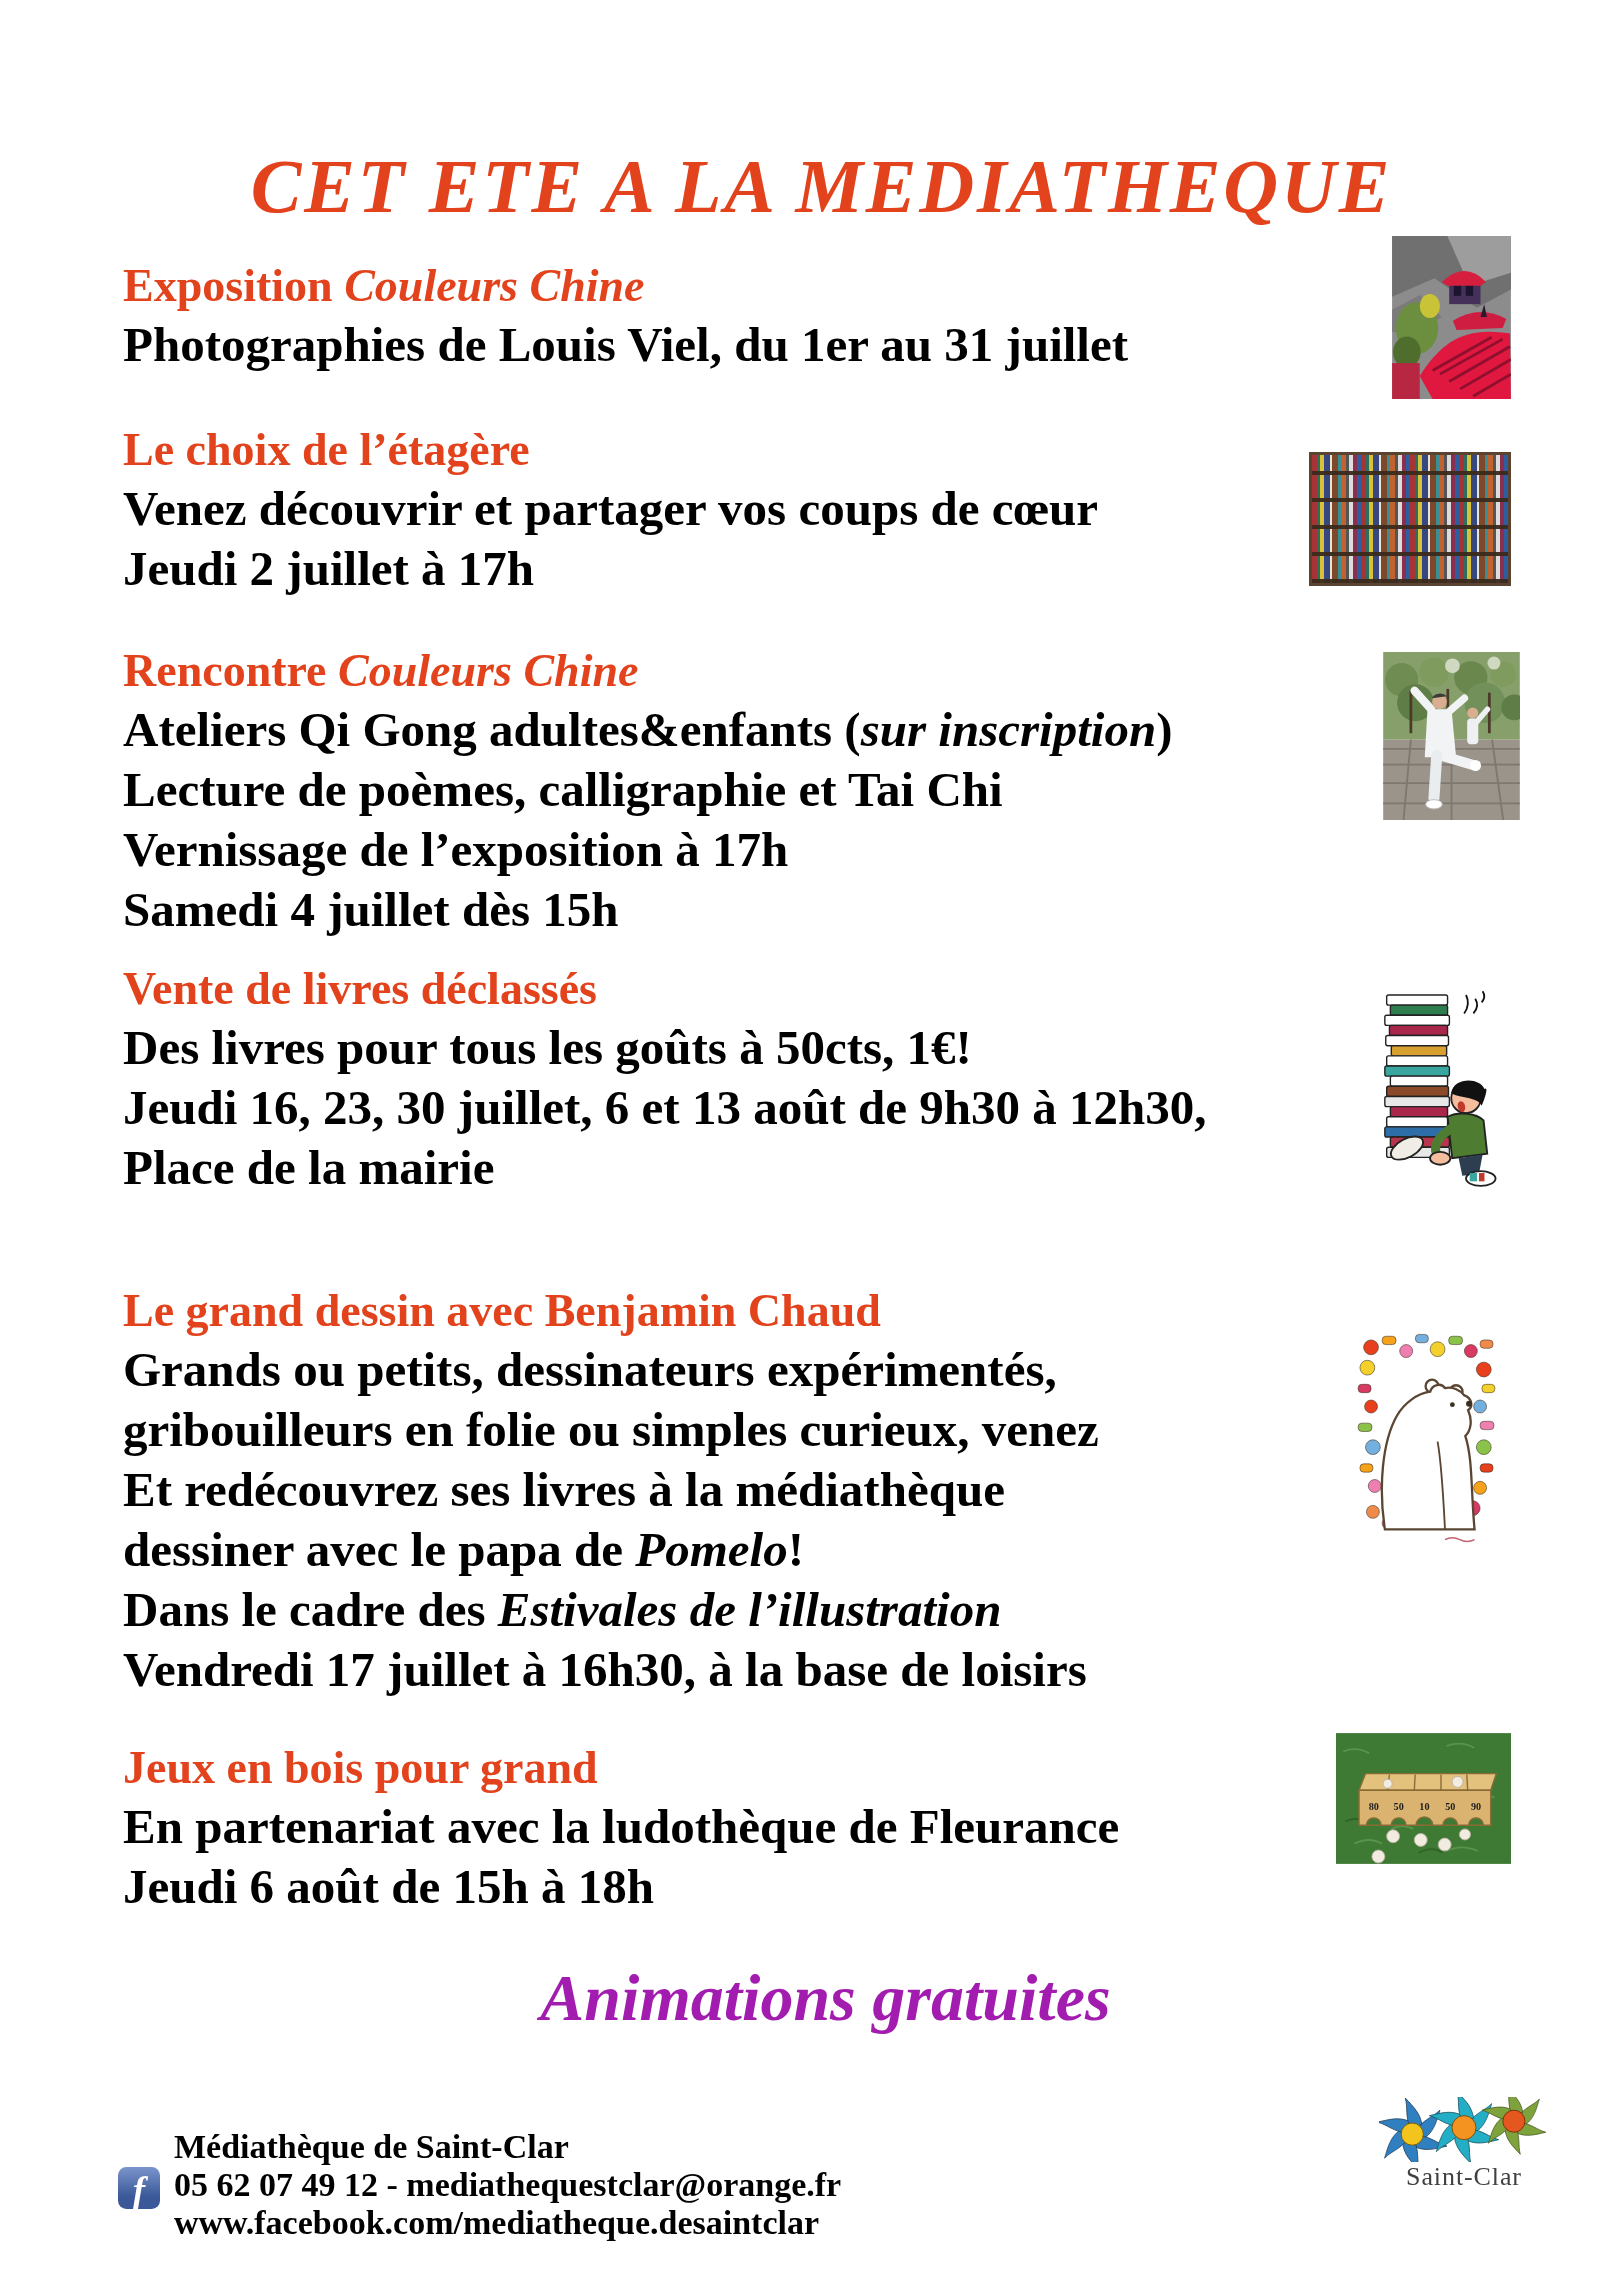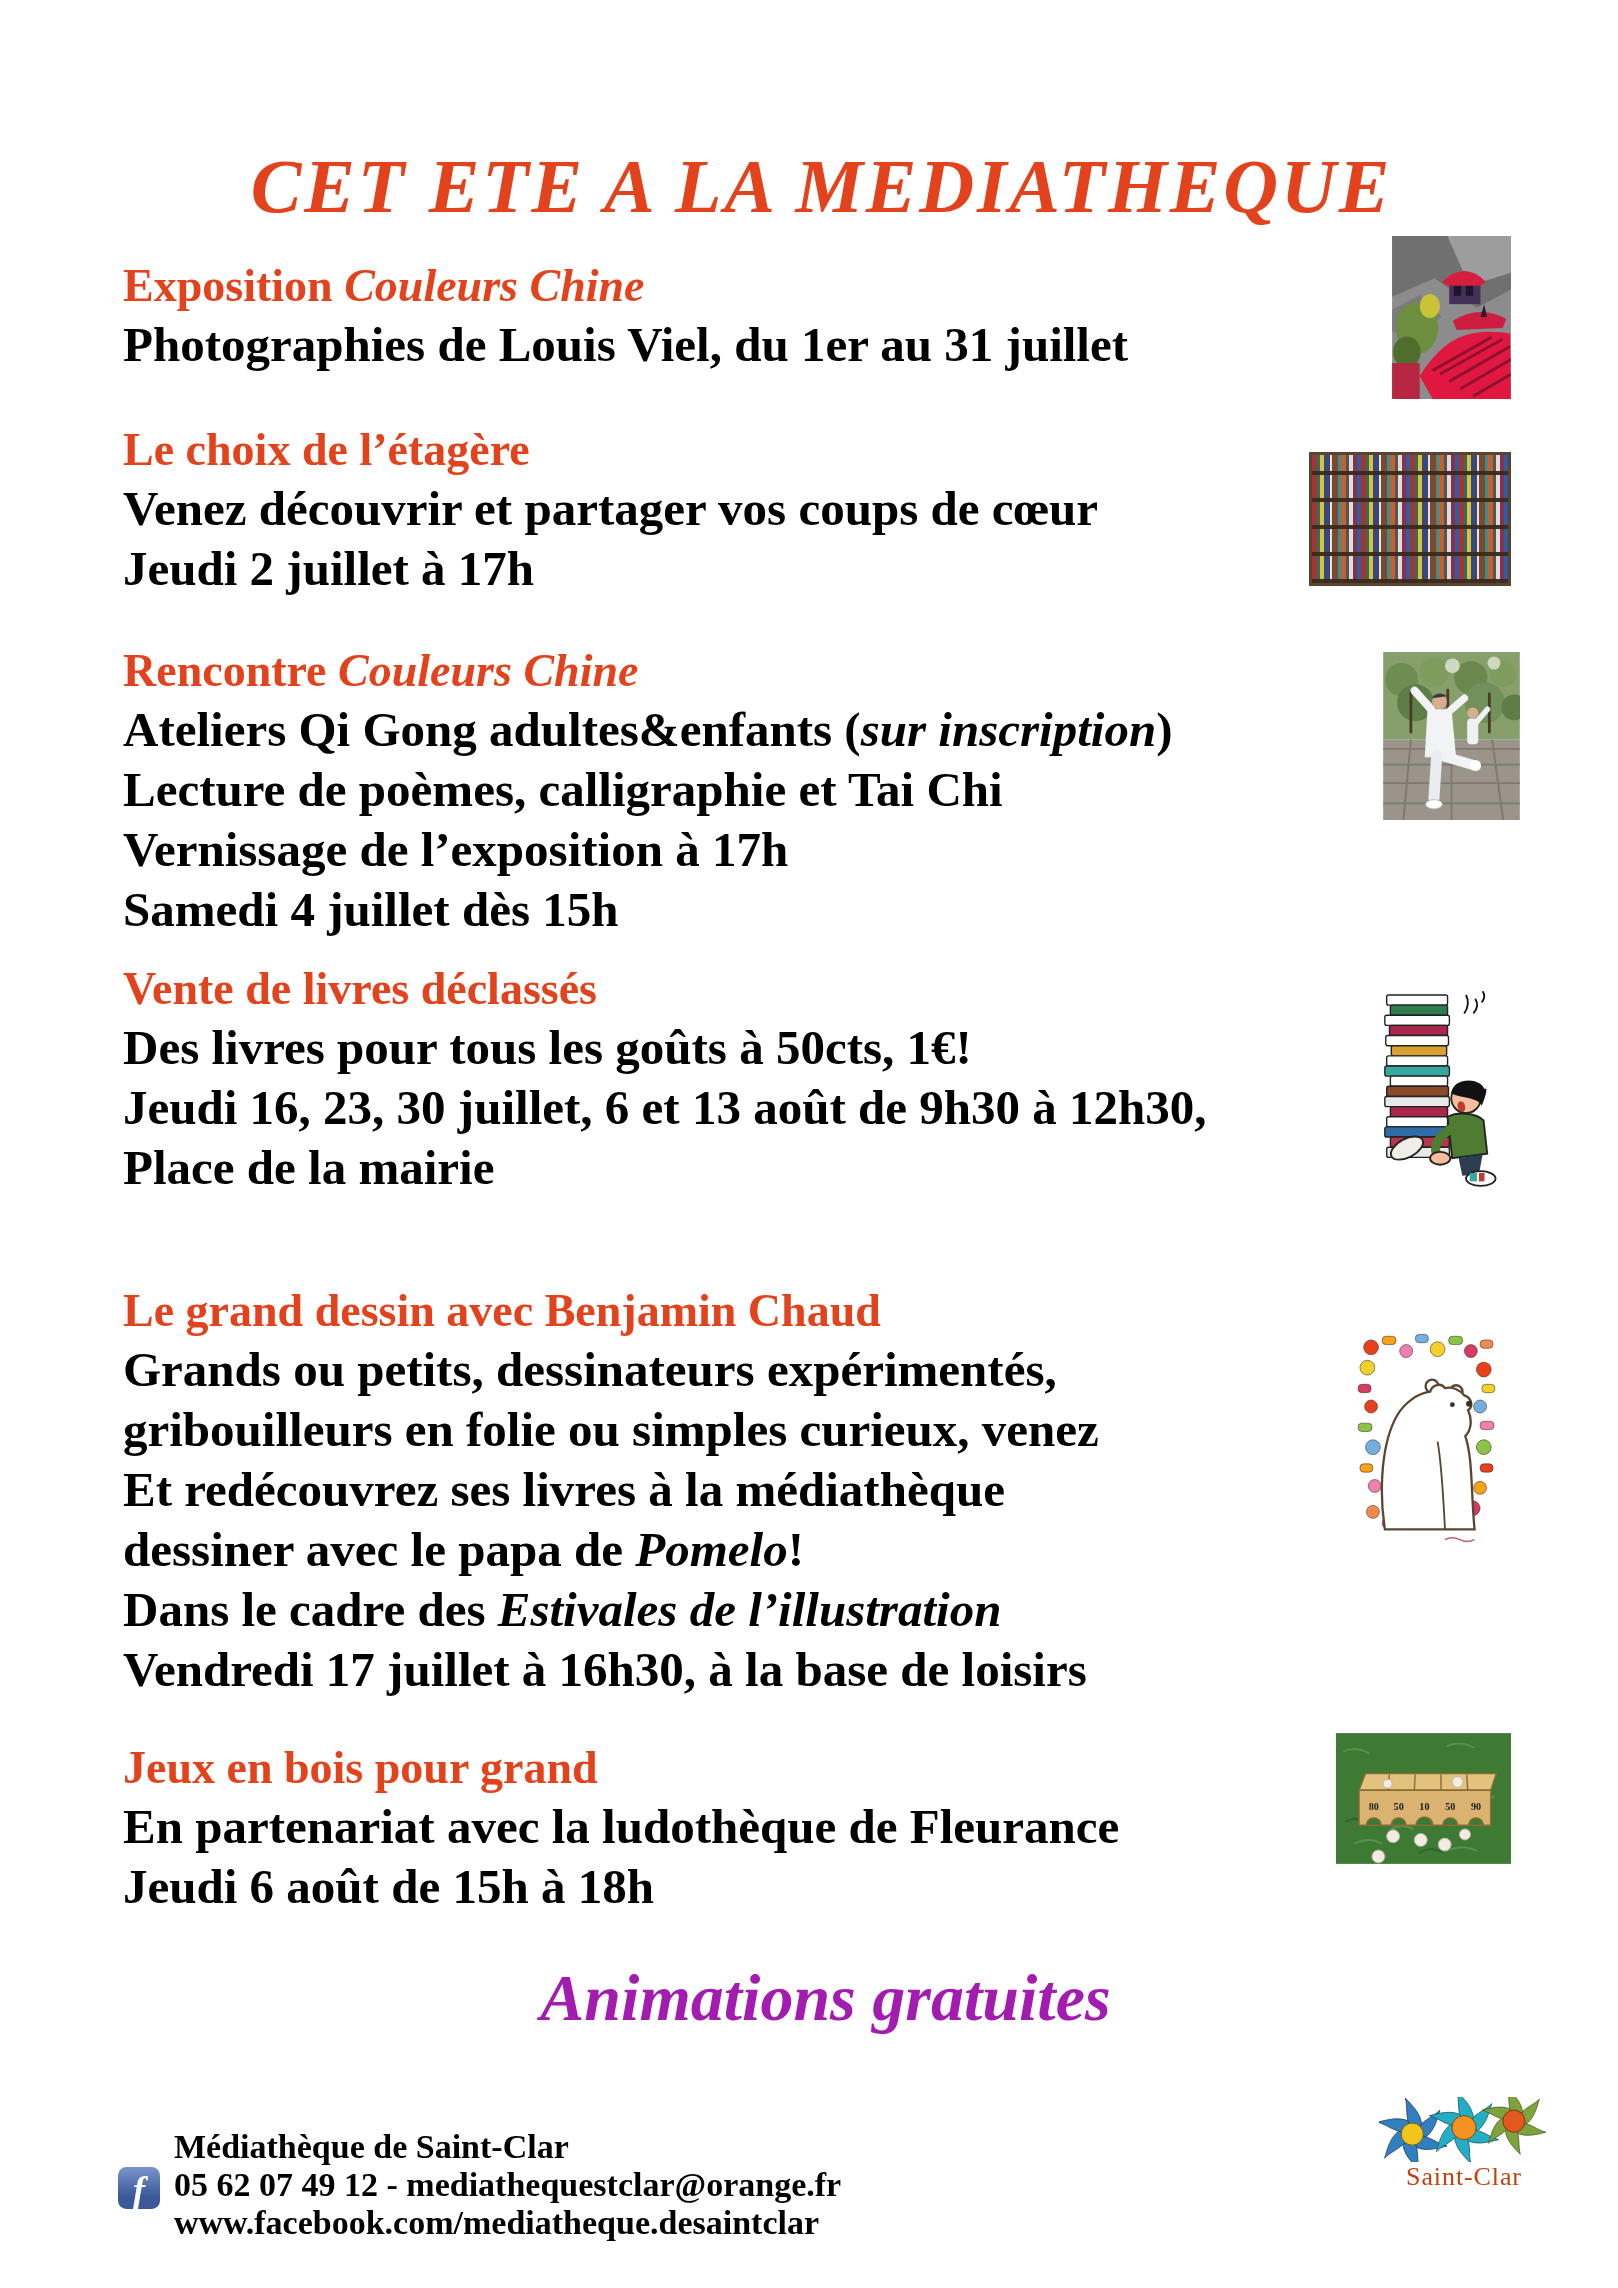--- a/index.html
+++ b/index.html
@@ -22,21 +22,21 @@
   }
   .footer-text{position:absolute;left:174px;top:2104px;font-size:34px;font-weight:bold;line-height:38px;white-space:nowrap;margin-top:24px;}
   .footer-text div{margin:0;}
   .fb-icon{
     position:absolute;left:118px;top:2167px;width:42px;height:42px;border-radius:8.3px;
     background:linear-gradient(#7b94cc,#3b5998 70%);
     display:flex;align-items:flex-end;justify-content:center;
     color:#fff;font-size:37px;font-weight:bold;font-style:italic;line-height:37px;overflow:hidden;
   }
   .logo{position:absolute;left:1379px;top:2097px;width:170px;text-align:center;}
-  .logo-text{font-size:26px;color:#c2410c;letter-spacing:0.9px;margin-top:-3.7px;font-family:Liberation Serif, serif;}
+  .logo-text{font-size:26px;color:#404040;letter-spacing:0.9px;margin-top:-3.7px;font-family:Liberation Serif, serif;}
   .ph{position:absolute;overflow:hidden;background:#fff;}
   .ph svg{display:block;}
   
   .img-shelf{
     border:3.7px solid #5a4330;box-sizing:border-box;
     background:
       repeating-linear-gradient(0deg,rgba(58,42,28,.95) 0 3.7px,rgba(0,0,0,0) 3.7px 27px),
       repeating-linear-gradient(90deg,#a63434 0 4.6px,#2e6e5e 4.6px 8.3px,#d8c23a 8.3px 12px,#37477f 12px 17.5px,#e8e4da 17.5px 20px,#7c4a2a 20px 26px,#3a8e96 26px 29px,#c2622e 29px 34px,#555 34px 37px,#ddd 37px 41px,#8a2f4f 41px 45px,#2d5f9e 45px 49px);
   }
 </style>

